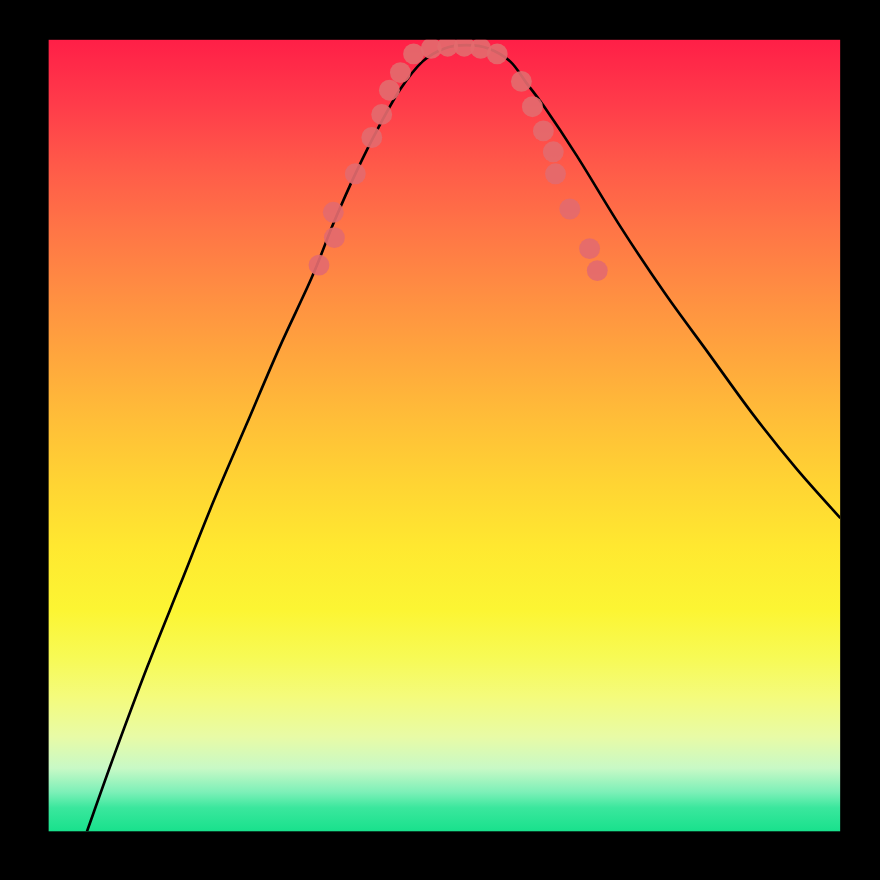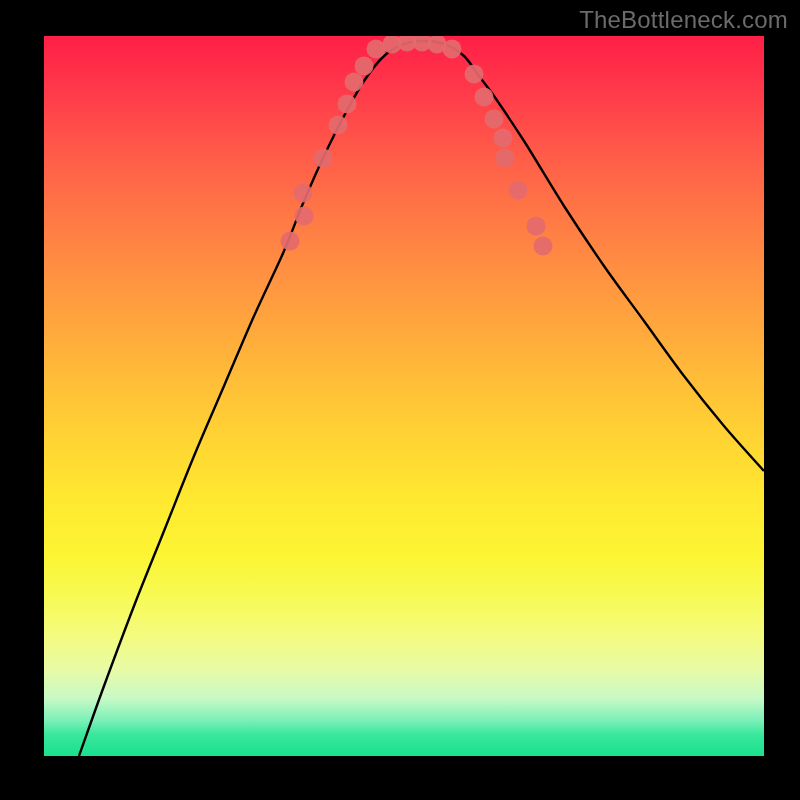--- a/index.html
+++ b/index.html
@@ -70,21 +70,20 @@
     color: #6b6b6b;
     letter-spacing: 0.2px;
     user-select: none;
   }
 </style>
 </head>
 <body>
 
 <div class="frame">
 
-  <div class="watermark">TheBottleneck.com</div>
 
   <div class="plot-area">
     <div class="gradient-bg"></div>
 
     <svg class="curve" viewBox="0 0 720 720" preserveAspectRatio="none">
       <path id="curve-path" fill="none" stroke="#000" stroke-width="2.4" d="M 35 720 C 39.2 708.3, 50.8 675.0, 60 650 C 69.2 625.0, 80.0 595.8, 90 570 C 100.0 544.2, 110.0 520.0, 120 495 C 130.0 470.0, 140.0 444.2, 150 420 C 160.0 395.8, 170.0 373.3, 180 350 C 190.0 326.7, 200.0 302.5, 210 280 C 220.0 257.5, 231.7 234.2, 240 215 C 248.3 195.8, 253.3 180.8, 260 165 C 266.7 149.2, 273.3 134.2, 280 120 C 286.7 105.8, 293.3 92.5, 300 80 C 306.7 67.5, 313.3 55.0, 320 45 C 326.7 35.0, 333.3 26.2, 340 20 C 346.7 13.8, 353.3 10.5, 360 8 C 366.7 5.5, 373.3 5.0, 380 5 C 386.7 5.0, 393.3 5.5, 400 8 C 406.7 10.5, 414.2 14.7, 420 20 C 425.8 25.3, 430.0 33.3, 435 40 C 440.0 46.7, 442.5 49.2, 450 60 C 457.5 70.8, 468.3 86.7, 480 105 C 491.7 123.3, 506.7 149.2, 520 170 C 533.3 190.8, 546.7 210.8, 560 230 C 573.3 249.2, 586.7 266.7, 600 285 C 613.3 303.3, 626.7 322.5, 640 340 C 653.3 357.5, 666.7 374.2, 680 390 C 693.3 405.8, 713.3 427.5, 720 435"></path>
       <g id="markers-group">
           <circle cx="246" cy="205" r="9.5" fill="#e46a6e" fill-opacity="0.92"></circle>
           <circle cx="260" cy="180" r="9.5" fill="#e46a6e" fill-opacity="0.92"></circle>
           <circle cx="259" cy="157" r="9.5" fill="#e46a6e" fill-opacity="0.92"></circle>

